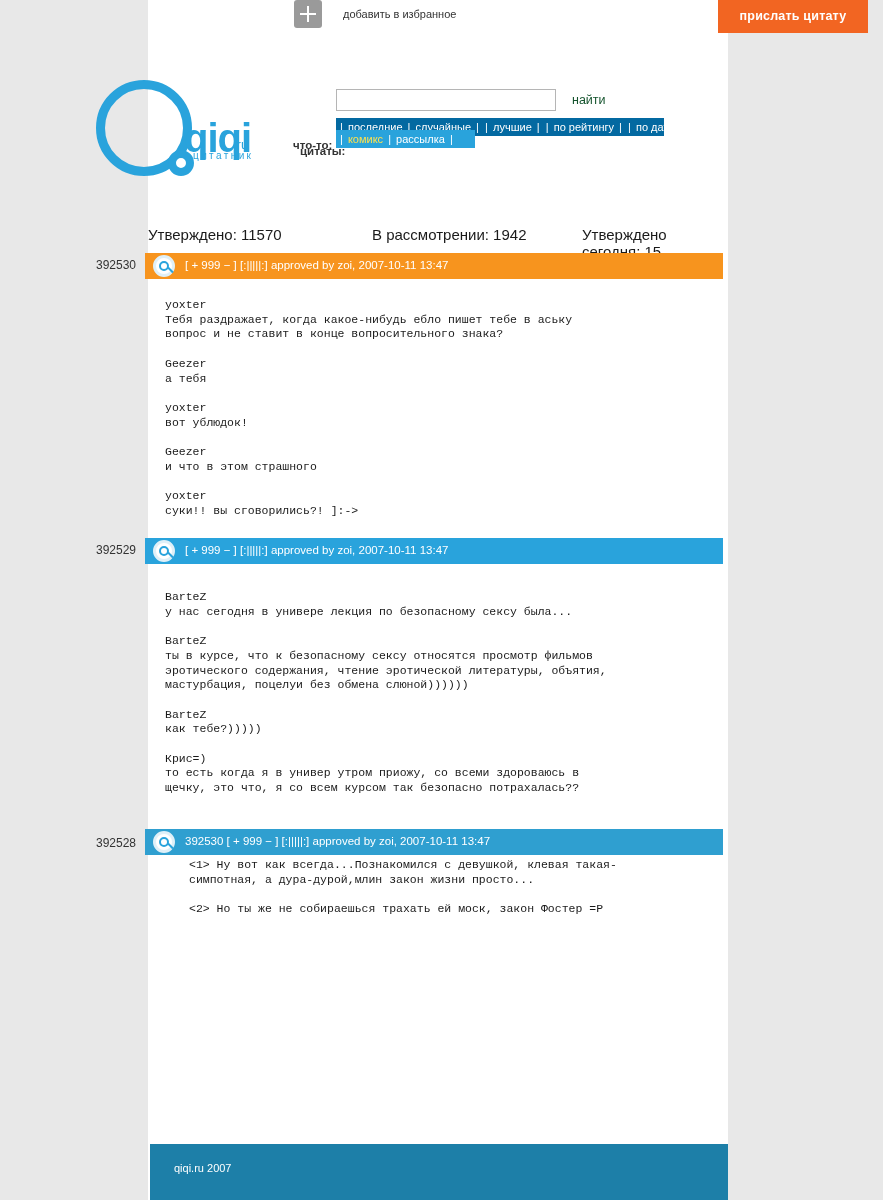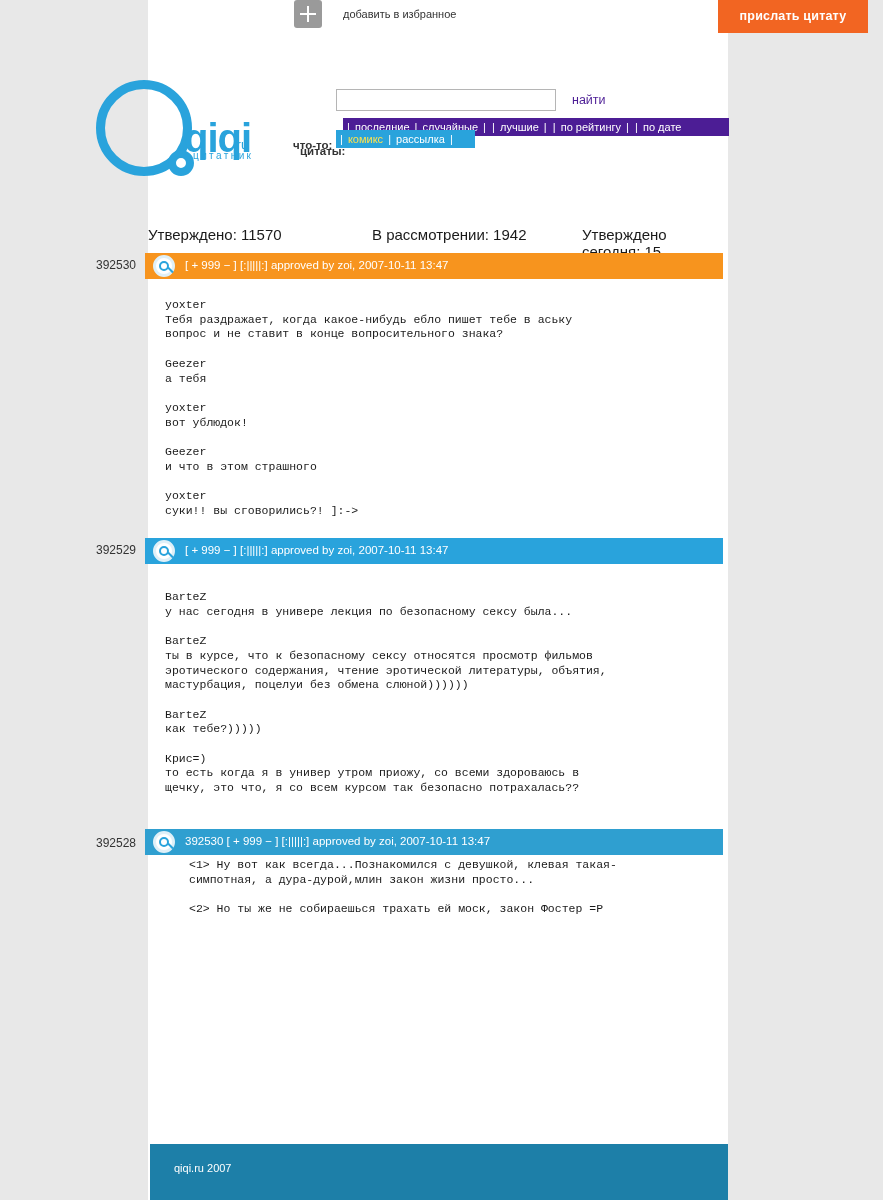--- a/index.html
+++ b/index.html
@@ -144,21 +144,21 @@
     box-sizing: border-box;
     font-size: 12px;
     padding: 2px 4px;
     font-family: "Liberation Sans", sans-serif;
   }
   .search-label {
     position: absolute;
     left: 572px;
     top: 93px;
     font-size: 12.5px;
-    color: #4c1d95;
+    color: #14532d;
   }
   .nav-lbl-1 {
     position: absolute;
     left: 300px;
     top: 121px;
     font-size: 11.5px;
     color: #333;
     font-weight: bold;
     margin-top: 24px;
   }
@@ -167,30 +167,29 @@
     left: 293px;
     top: 139px;
     font-size: 11.5px;
     color: #333;
     font-weight: bold;
   }
   .navbar {
     position: absolute;
     left: 336px;
     top: 118px;
-    width: 386px;
+    width: 328px;
     height: 18px;
-    background: #4c1d95;
+    background: #0369a1;
     color: #ffffff;
     font-size: 11px;
     line-height: 18px;
     padding-left: 4px;
     box-sizing: border-box;
     white-space: nowrap;
-    margin-left: 7px;
   }
   .navbar2 {
     position: absolute;
     left: 336px;
     top: 130px;
     width: 139px;
     height: 18px;
     background: #29a3dc;
     color: #ffffff;
     font-size: 11px;

